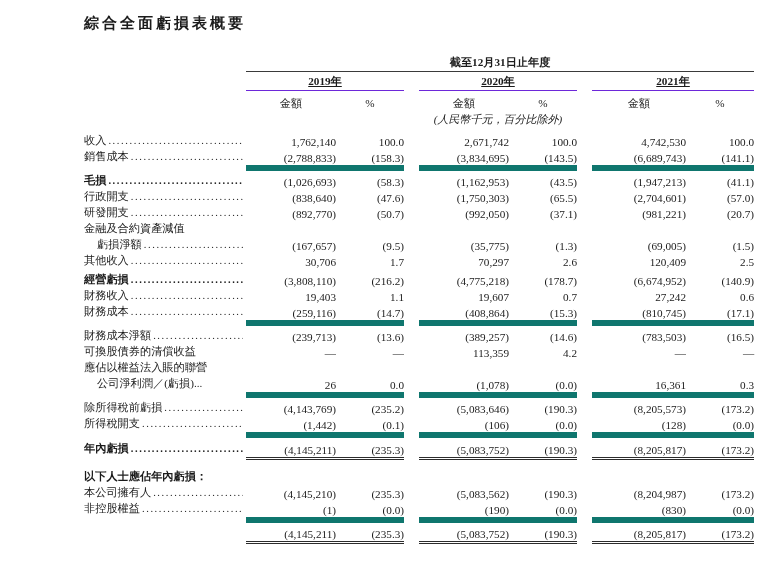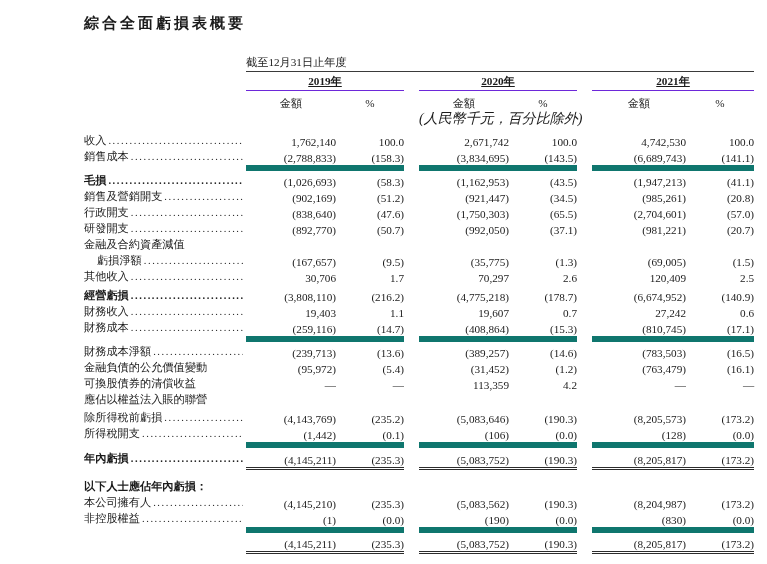--- a/index.html
+++ b/index.html
@@ -8,24 +8,24 @@
     font-family:"Liberation Serif","DejaVu Serif",serif;
     color:#1b1b1b;
   }
   .page { box-sizing:border-box; width:767px; height:404px; padding:10px 10px 13px 84px; }
   .doc-title {
     font-size:15px; font-weight:bold; letter-spacing:3px;
     margin:4px 0 20px 0;
   }
   table.fin { border-collapse:collapse; table-layout:fixed; width:670px; font-size:11.2px; }
   td { padding:0; vertical-align:bottom; height:16px; line-height:14px; white-space:nowrap; }
-  .period  { font-weight:normal; border-bottom:1.5px solid #3a3a3a; padding-bottom:2px; }
+  .period  { text-align:center; font-weight:bold; border-bottom:1.5px solid #3a3a3a; padding-bottom:2px; }
   .yr      { text-align:center; font-weight:bold; border-bottom:1px solid #6d28d9; padding-bottom:2px;text-decoration:underline; }
   .ch      { text-align:center; padding-top:3px; }
-  .note    { text-align:center; font-style:italic; font-size:14px; height:13px; }
+  .note    { text-align:center; font-style:italic; font-size:11px; height:13px; }
   .val     { text-align:right; }
   .rs      { border-bottom:6px solid #0f766e; }
   .rd      { border-bottom:3px double #2c2c2c; }
   .b       { font-weight:bold; }
   .lblcell { overflow:hidden; }
   .lbl-flex{ display:flex; align-items:baseline; }
   .lbl-t   { white-space:nowrap; }
   .ind .lbl-t { padding-left:13px; }
   .leader  { flex:1 1 auto; overflow:hidden; white-space:nowrap; margin:0 3px 0 2px; }
   .leader::after {
@@ -129,34 +129,20 @@
           <td class="val">(58.3)</td>
           <td></td>
           <td class="val">(1,162,953)</td>
           <td class="val">(43.5)</td>
           <td></td>
           <td class="val">(1,947,213)</td>
           <td class="val">(41.1)</td>
         </tr>
         <tr>
           <td class="lblcell lbl-flex">
-            <span class="lbl-t">銷售及營銷開支</span>
-            <span class="leader"></span>
-          </td>
-          <td class="val">(902,169)</td>
-          <td class="val">(51.2)</td>
-          <td></td>
-          <td class="val">(921,447)</td>
-          <td class="val">(34.5)</td>
-          <td></td>
-          <td class="val">(985,261)</td>
-          <td class="val">(20.8)</td>
-        </tr>
-        <tr>
-          <td class="lblcell lbl-flex">
             <span class="lbl-t">行政開支</span>
             <span class="leader"></span>
           </td>
           <td class="val">(838,640)</td>
           <td class="val">(47.6)</td>
           <td></td>
           <td class="val">(1,750,303)</td>
           <td class="val">(65.5)</td>
           <td></td>
           <td class="val">(2,704,601)</td>
@@ -267,49 +253,49 @@
           <td class="val">(13.6)</td>
           <td></td>
           <td class="val">(389,257)</td>
           <td class="val">(14.6)</td>
           <td></td>
           <td class="val">(783,503)</td>
           <td class="val">(16.5)</td>
         </tr>
         <tr>
           <td class="lblcell lbl-flex">
-            <span class="lbl-t">金融負債的公允價值變動</span>
-          </td>
-          <td class="val">(95,972)</td>
-          <td class="val">(5.4)</td>
-          <td></td>
-          <td class="val">(31,452)</td>
-          <td class="val">(1.2)</td>
-          <td></td>
-          <td class="val">(763,479)</td>
-          <td class="val">(16.1)</td>
-        </tr>
-        <tr>
-          <td class="lblcell lbl-flex">
             <span class="lbl-t">可換股債券的清償收益</span>
           </td>
           <td class="val">—</td>
           <td class="val">—</td>
           <td></td>
           <td class="val">113,359</td>
           <td class="val">4.2</td>
           <td></td>
           <td class="val">—</td>
           <td class="val">—</td>
         </tr>
         <tr>
           <td class="lblcell lbl-flex">
             <span class="lbl-t">應佔以權益法入賬的聯營</span>
           </td>
           <td colspan="8"></td>
+        </tr>
+        <tr>
+          <td class="lblcell lbl-flex ind">
+            <span class="lbl-t">公司淨利潤／(虧損)...</span>
+          </td>
+          <td class="val rs">26</td>
+          <td class="val rs">0.0</td>
+          <td></td>
+          <td class="val rs">(1,078)</td>
+          <td class="val rs">(0.0)</td>
+          <td></td>
+          <td class="val rs">16,361</td>
+          <td class="val rs">0.3</td>
         </tr>
         <tr class="sp">
           <td colspan="9" style="height: 2px;"></td>
         </tr>
         <tr>
           <td class="lblcell lbl-flex">
             <span class="lbl-t">除所得稅前虧損</span>
             <span class="leader"></span>
           </td>
           <td class="val">(4,143,769)</td>

